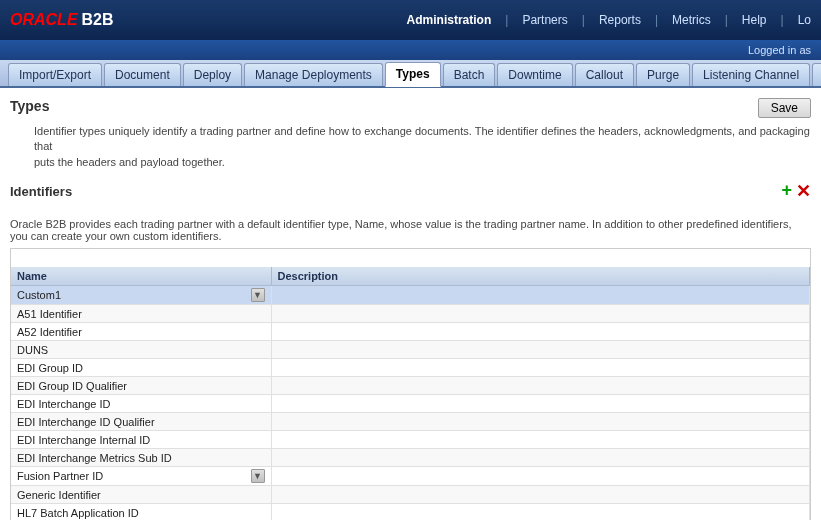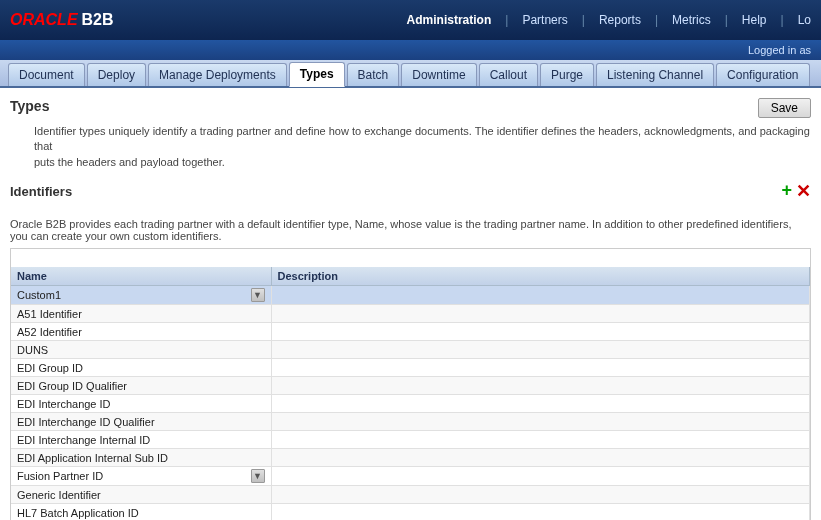--- a/index.html
+++ b/index.html
@@ -253,20 +253,21 @@
     <span class="separator">|</span>
     <a>Lo</a>
   </div>
 </div>
 
 <div class="sub-header">
   <span>Logged in as</span>
 </div>
 
 <div class="tab-bar">
+  <div class="tab">Import/Export</div>
   <div class="tab">Document</div>
   <div class="tab">Deploy</div>
   <div class="tab">Manage Deployments</div>
   <div class="tab active">Types</div>
   <div class="tab">Batch</div>
   <div class="tab">Downtime</div>
   <div class="tab">Callout</div>
   <div class="tab">Purge</div>
   <div class="tab">Listening Channel</div>
   <div class="tab">Configuration</div>
@@ -337,21 +338,21 @@
           </tr>
           <tr>
             <td>EDI Interchange ID Qualifier</td>
             <td></td>
           </tr>
           <tr>
             <td>EDI Interchange Internal ID</td>
             <td></td>
           </tr>
           <tr>
-            <td>EDI Application Internal Sub ID</td>
+            <td>EDI Interchange Metrics Sub ID</td>
             <td></td>
           </tr>
           <tr>
             <td>
               <div class="cell-with-scroll">
                 <span>Fusion Partner ID</span>
                 <div class="mini-scroll">▼</div>
               </div>
             </td>
             <td></td>

